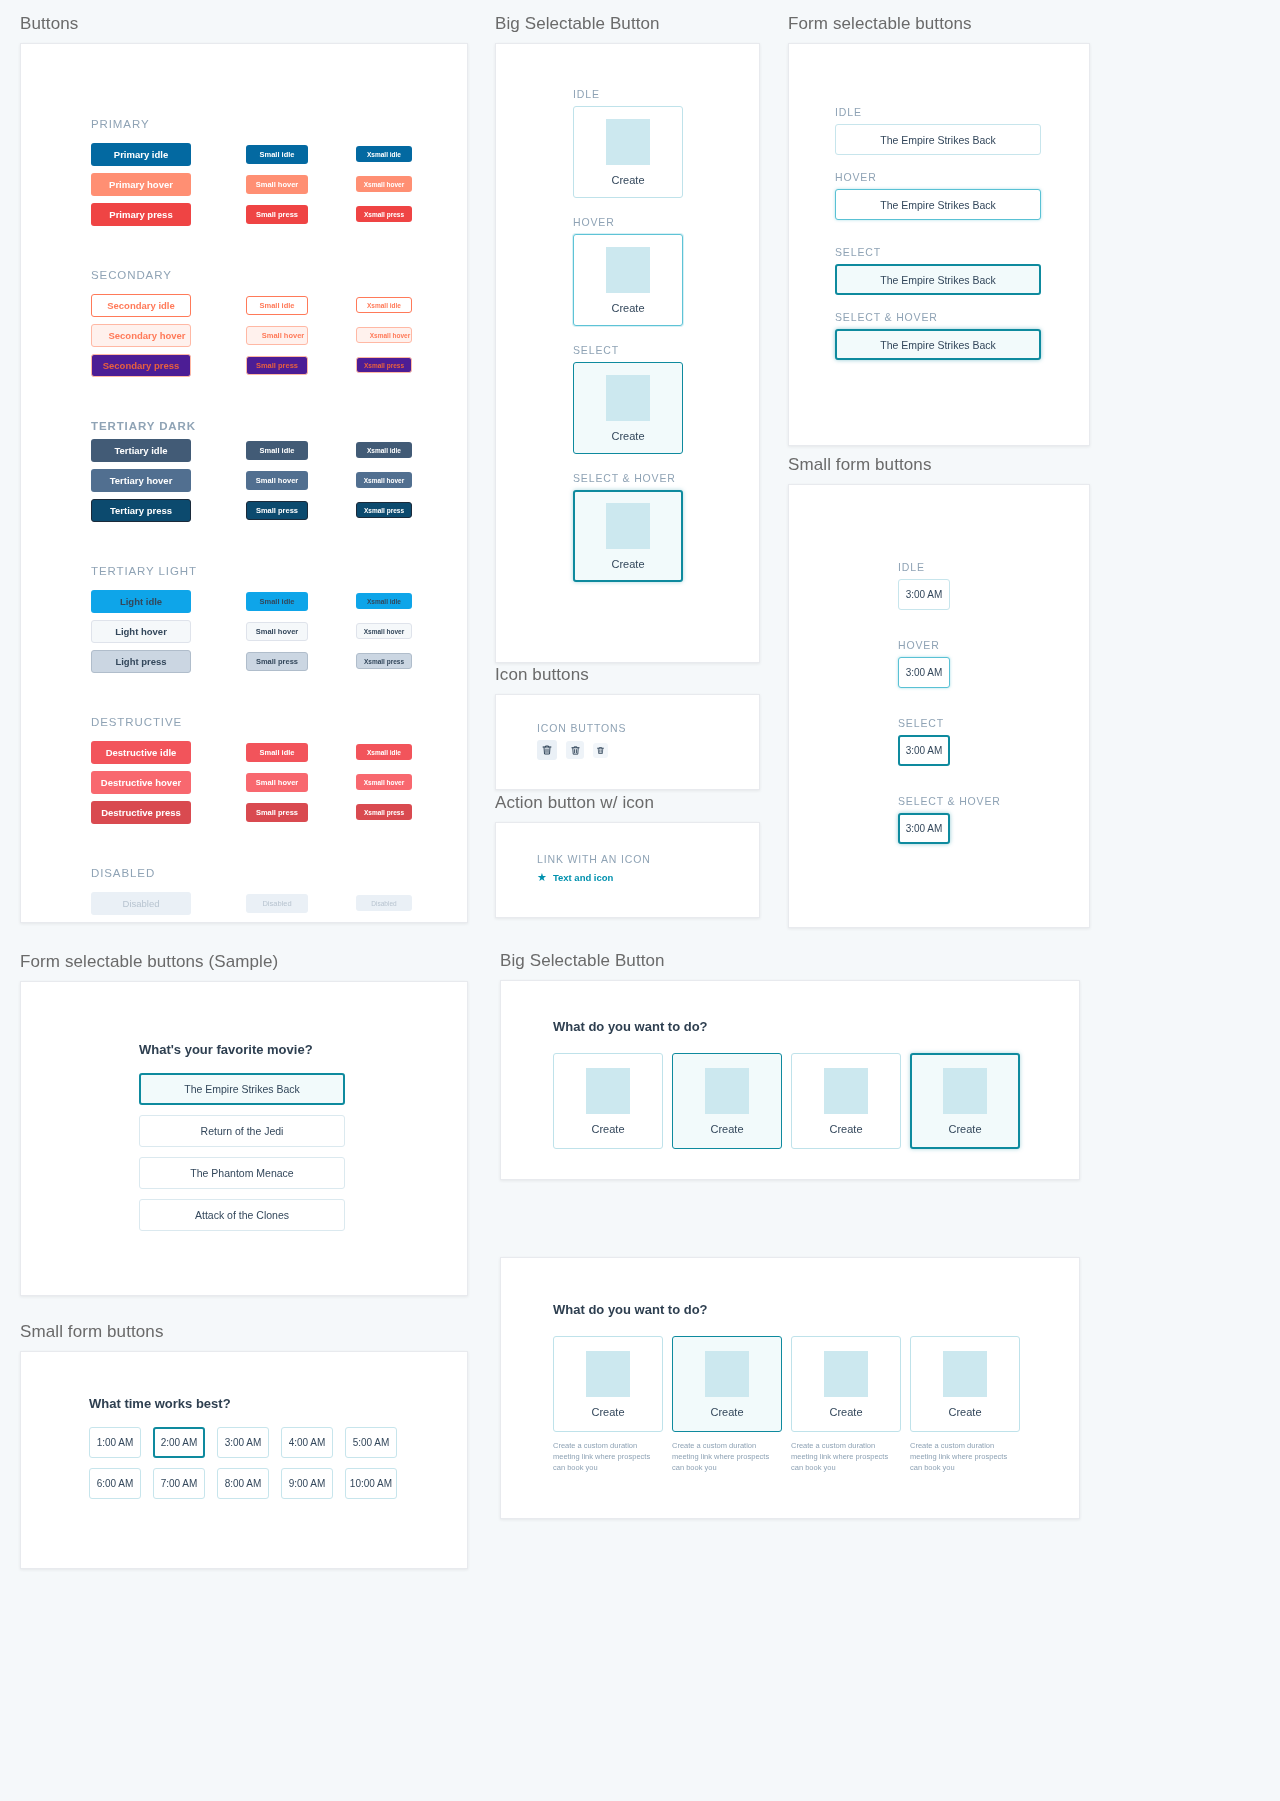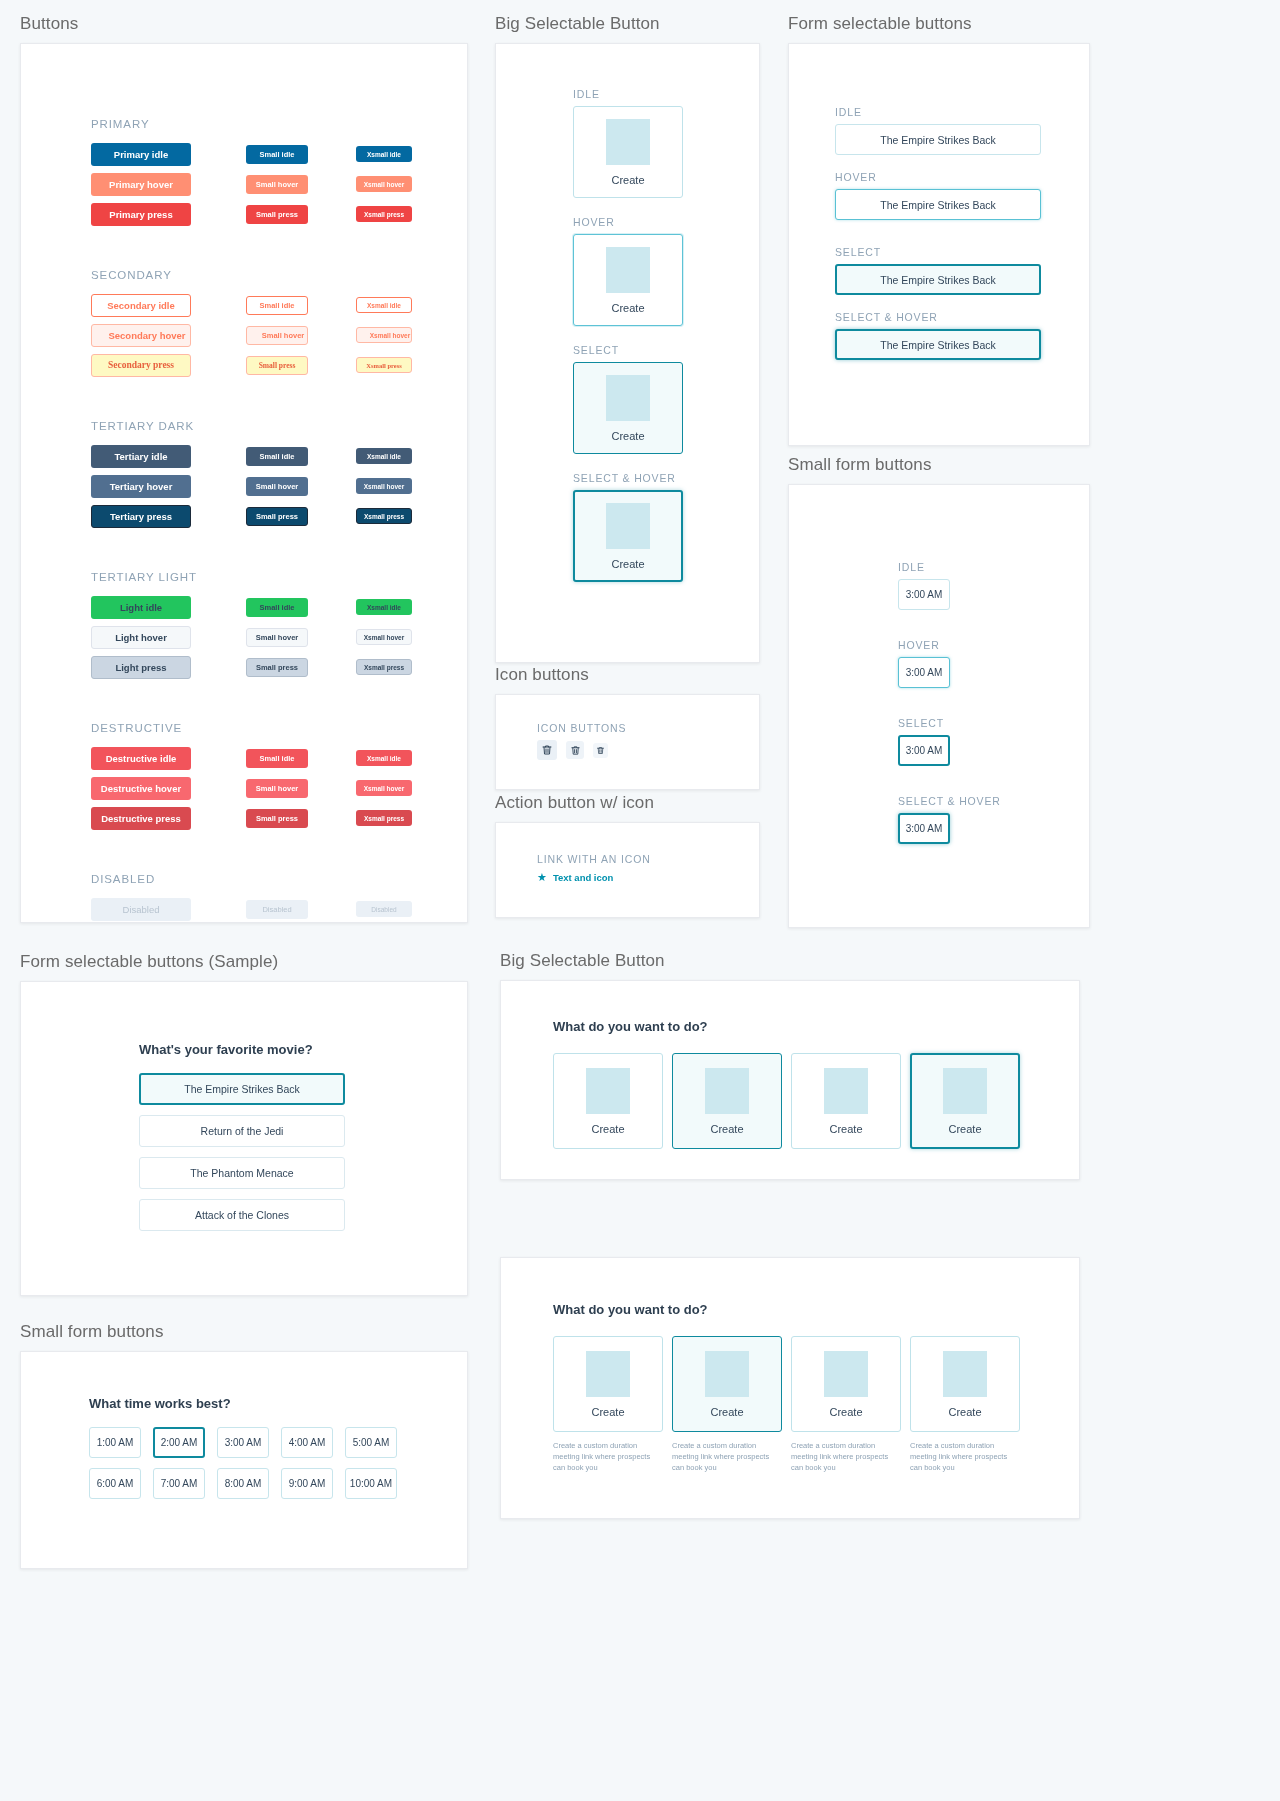--- a/index.html
+++ b/index.html
@@ -60,27 +60,27 @@
   .sz-md { width: 62px;  height: 19px; font-size: 7.5px; }
   .sz-sm { width: 56px;  height: 16px; font-size: 6.5px; }
 
   
   .primary-idle  { background:#0369a1; color:#fff; }
   .primary-hover { background:#ff8f73; color:#fff; }
   .primary-press { background:#ef4444; color:#fff; }
   
   .secondary-idle  { background:#fff;    color:#ff7a59; border-color:#ff7a59; }
   .secondary-hover { background:#fff1ed; color:#ff7a59; border-color:#ffb8a4;padding-left:12px; }
-  .secondary-press { background:#fef9c3; color:#e8603e; border-color:#ffb8a4;font-family:Liberation Serif, serif; }
+  .secondary-press { background:#4c1d95; color:#e8603e; border-color:#ffb8a4; }
   
   .tdark-idle  { background:#425b76; color:#fff; }
   .tdark-hover { background:#516f90; color:#fff; }
   .tdark-press { background:#0c4a6e; color:#fff; border-color:#1b2a3a; }
   
-  .tlight-idle  { background:#22c55e; color:#33475b; }
+  .tlight-idle  { background:#0ea5e9; color:#33475b; }
   .tlight-hover { background:#f5f8fa; color:#33475b; border-color:#dfe3eb; }
   .tlight-press { background:#cbd6e2; color:#33475b; border-color:#b0bdcb; }
   
   .dest-idle  { background:#f2545b; color:#fff; }
   .dest-hover { background:#f8686f; color:#fff; }
   .dest-press { background:#d94a50; color:#fff; }
   
   .disabled { background:#eaf0f6; color:#b8c4d0; font-weight:400; cursor:default; }
 
   
@@ -242,21 +242,21 @@
               </div>
               <div class="col2">
                 <div class="btn sz-md secondary-press">Small press</div>
               </div>
               <div class="col3">
                 <div class="btn sz-sm secondary-press">Xsmall press</div>
               </div>
             </div>
           </div>
           <div style="margin-bottom: 40px;">
-            <div class="grp-label" style="margin-bottom: 9px;">TERTIARY DARK</div>
+            <div class="grp-label" style="margin-bottom: 3px; font-weight: bold;">TERTIARY DARK</div>
             <div class="btn-row">
               <div class="col1">
                 <div class="btn sz-lg tdark-idle">Tertiary idle</div>
               </div>
               <div class="col2">
                 <div class="btn sz-md tdark-idle">Small idle</div>
               </div>
               <div class="col3">
                 <div class="btn sz-sm tdark-idle">Xsmall idle</div>
               </div>

